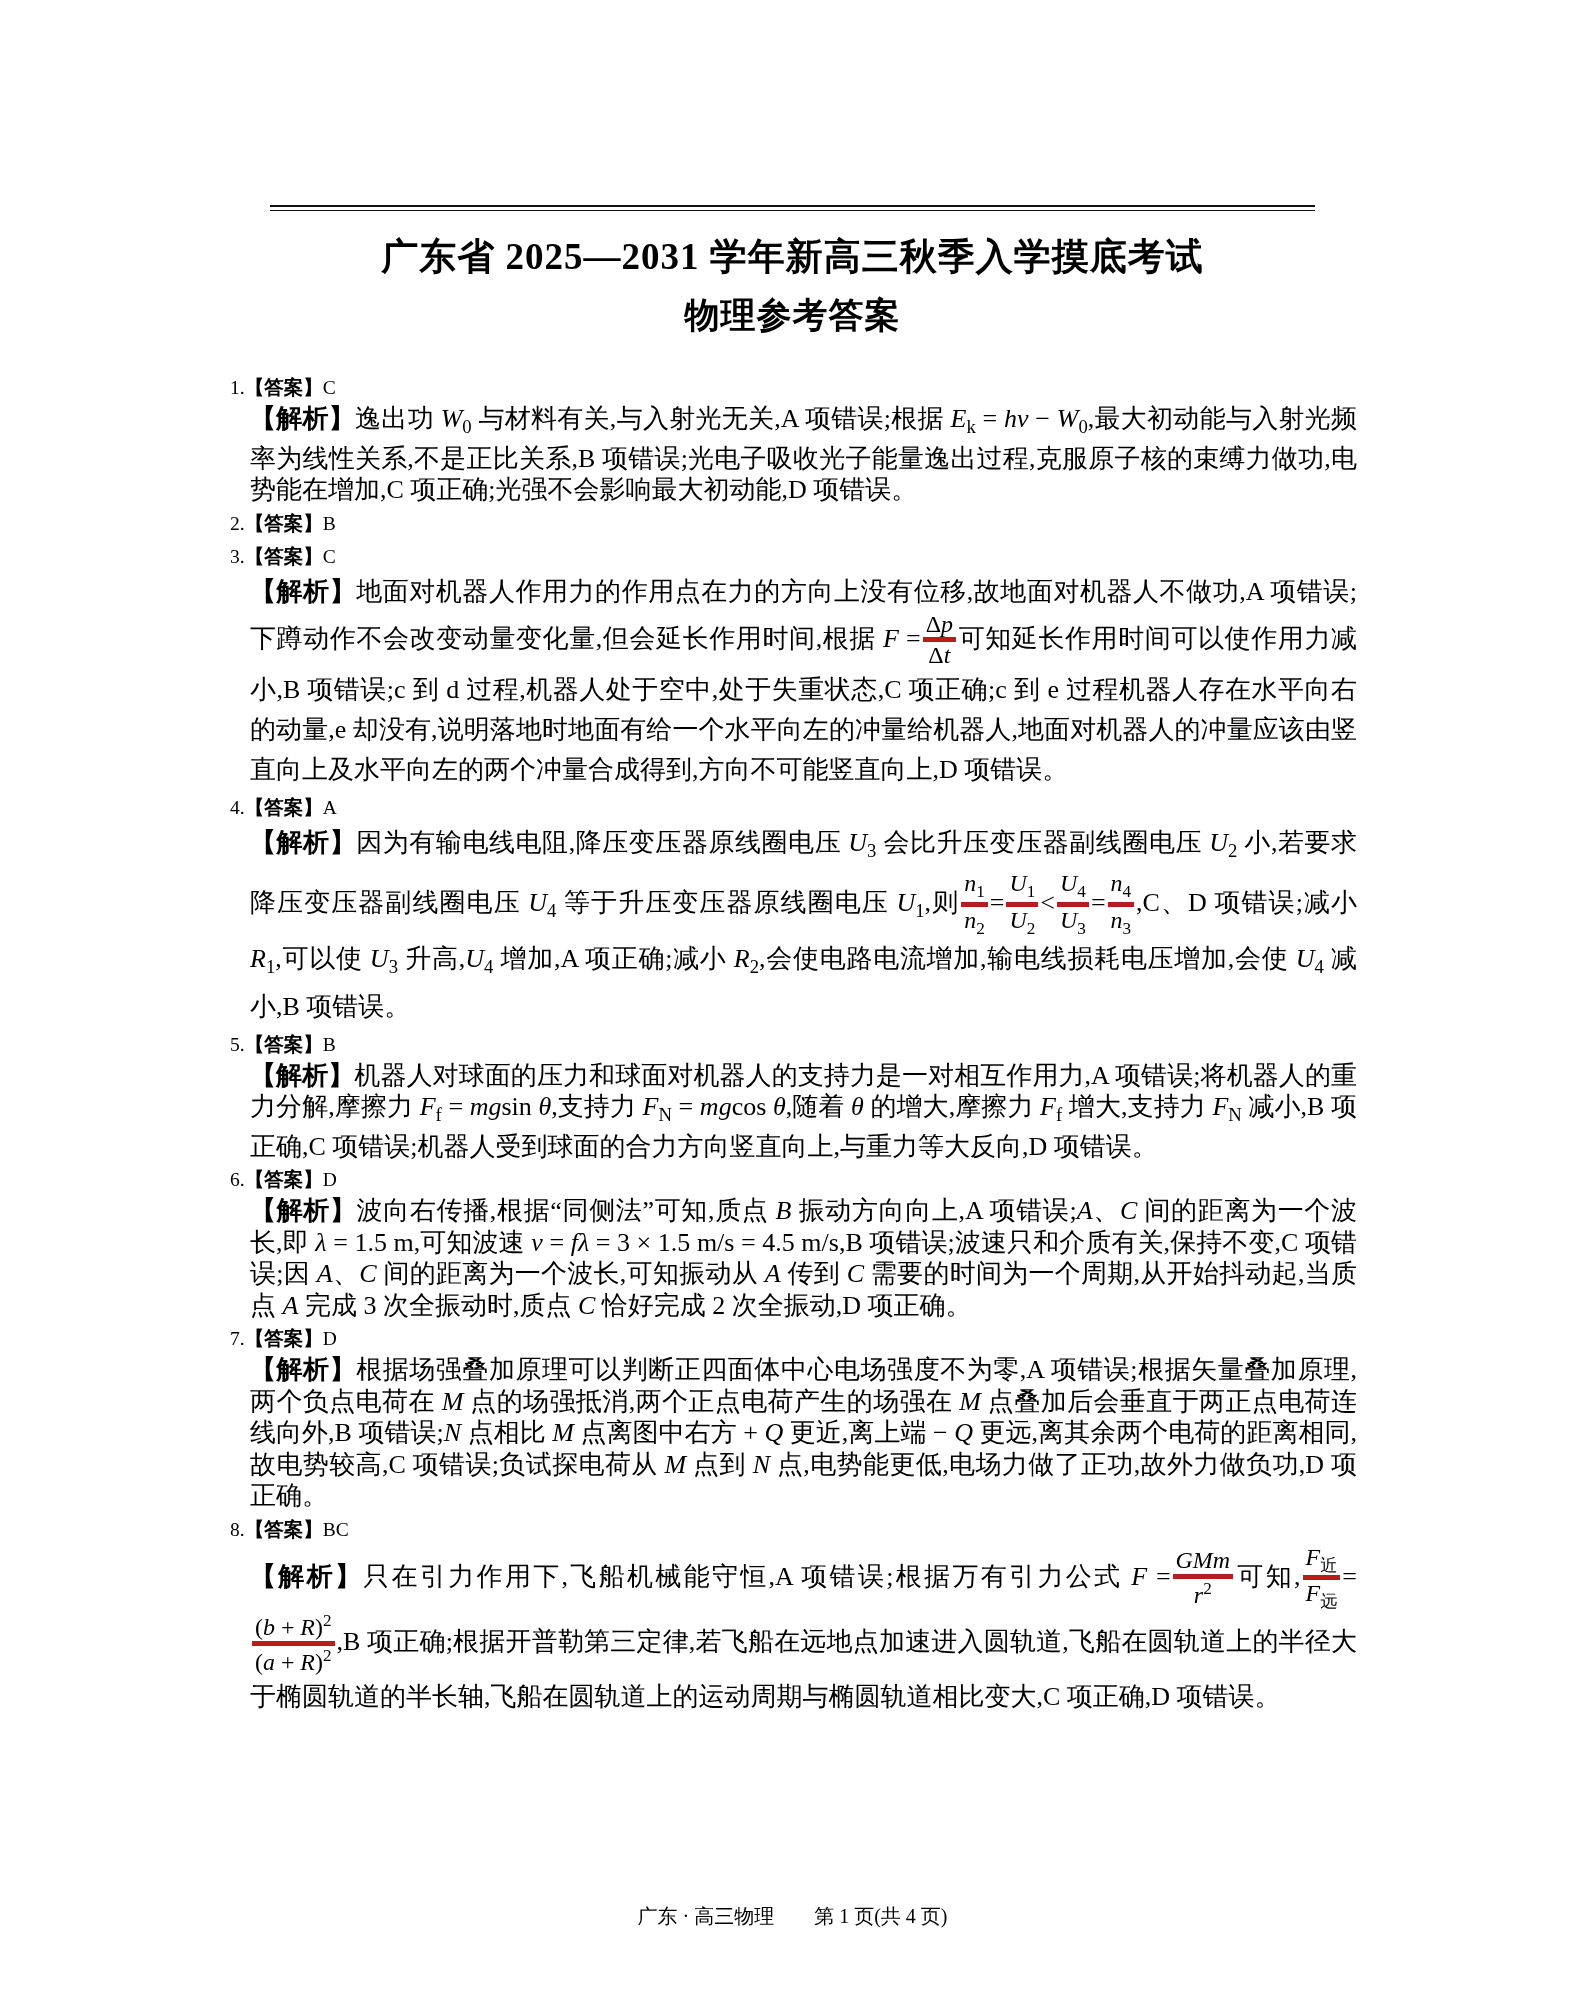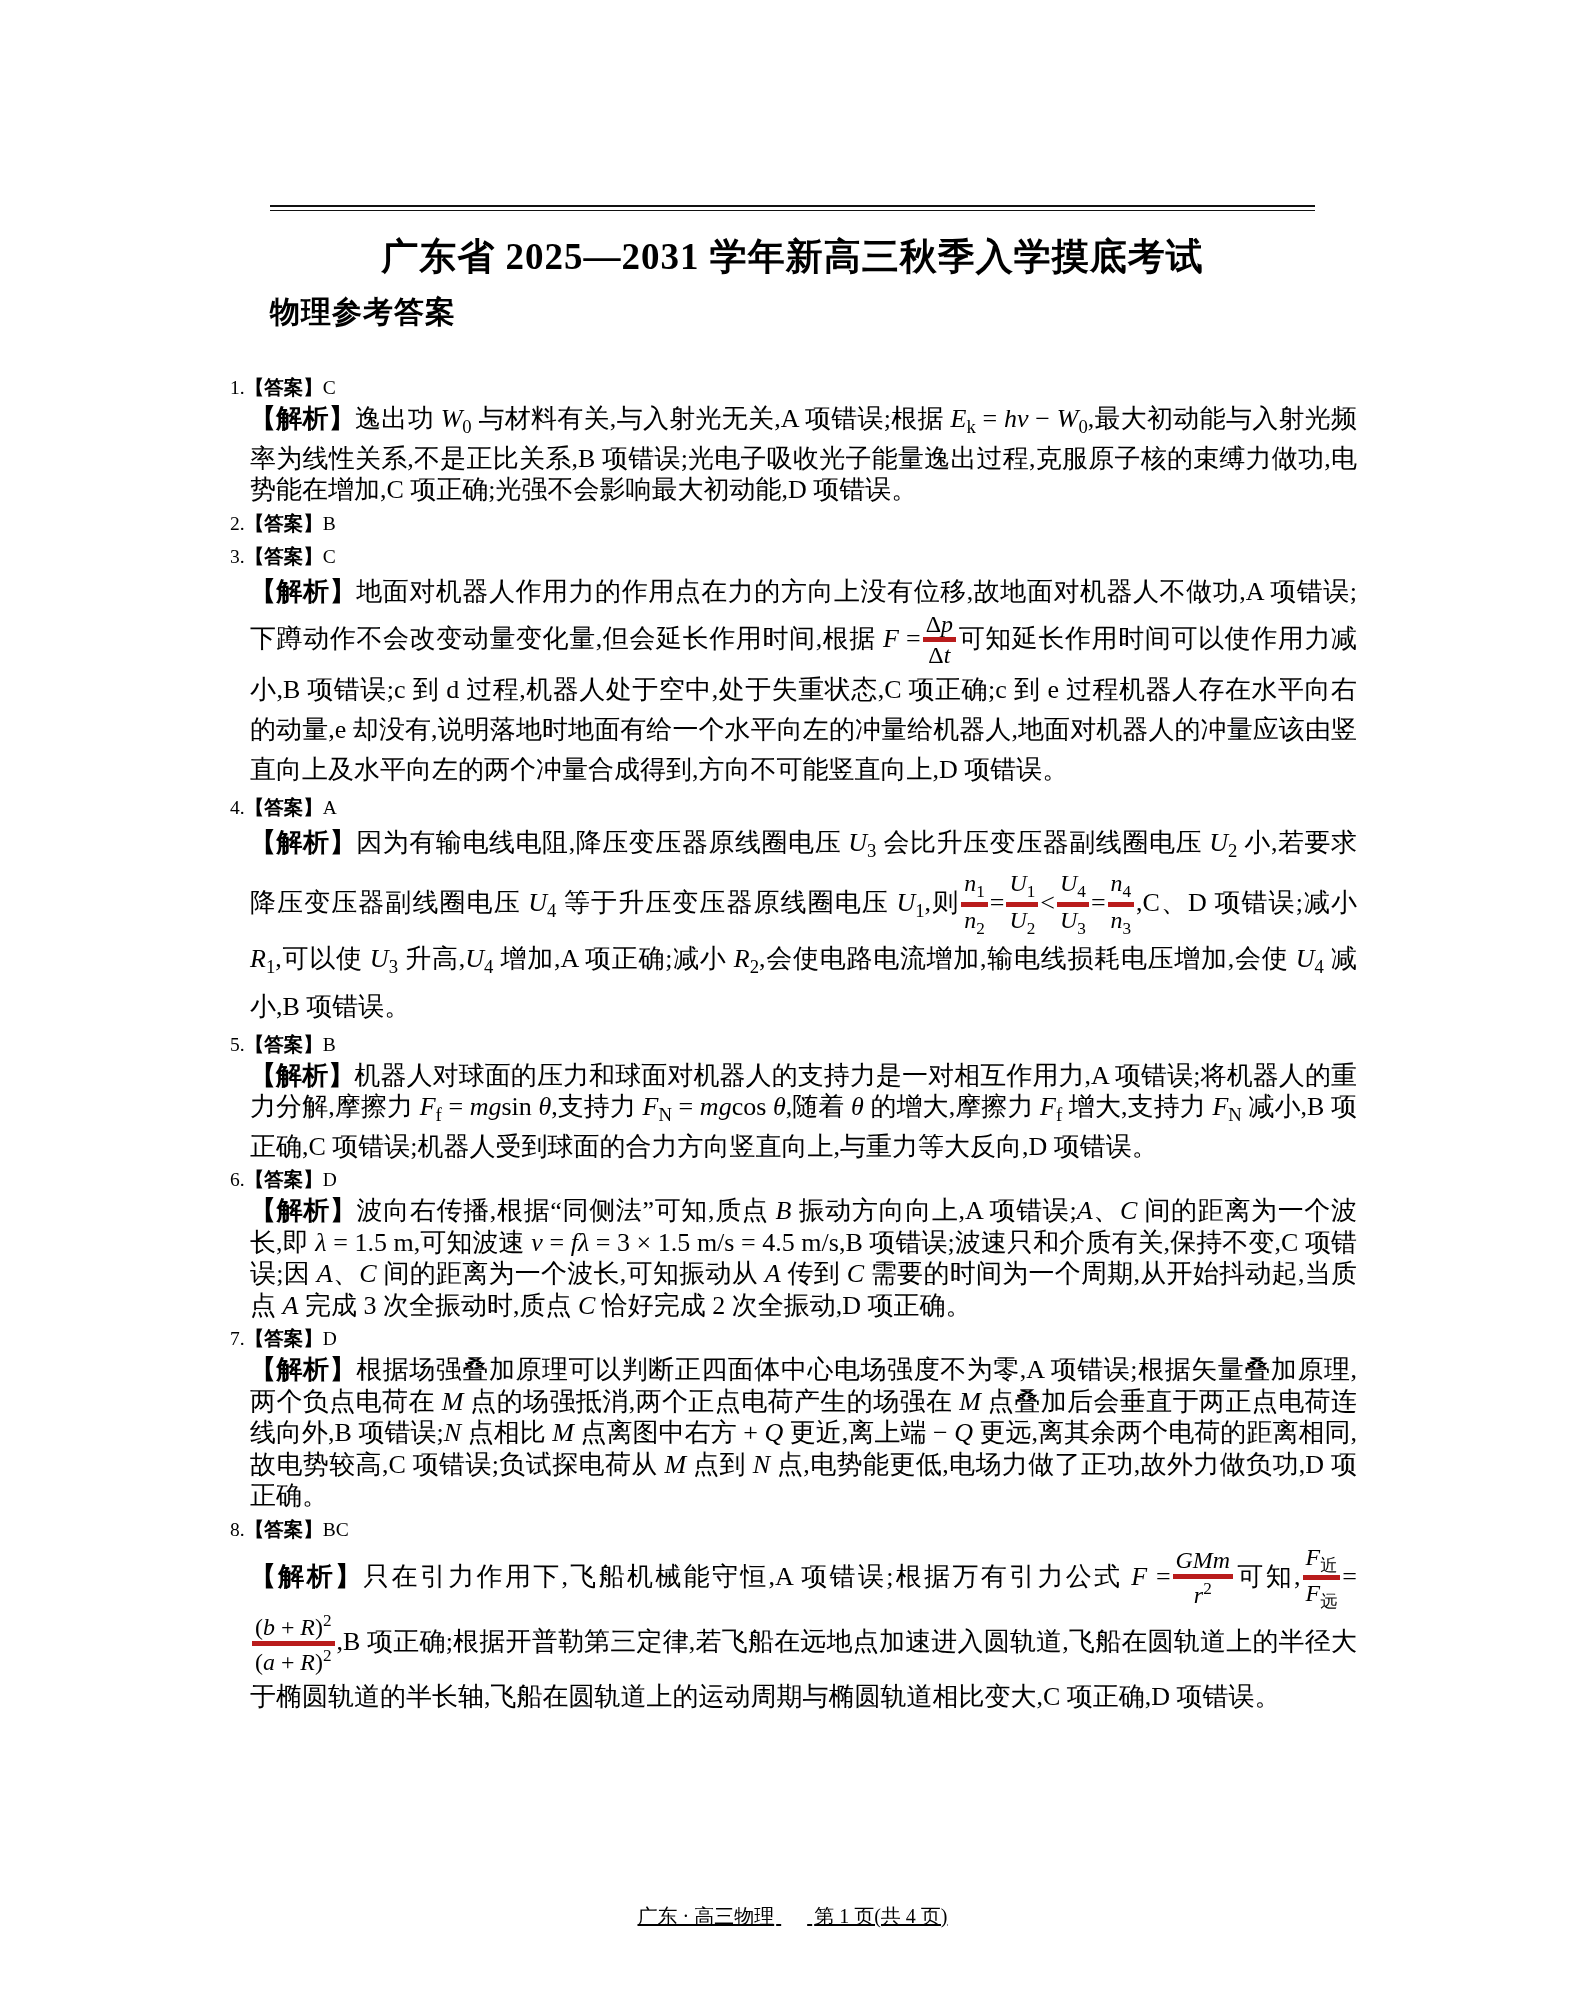--- a/index.html
+++ b/index.html
@@ -39,22 +39,22 @@
     font-size: 37px;
     font-weight: bold;
     letter-spacing: 1px;
     font-family: "Liberation Serif", "DejaVu Serif", serif;
   }
   .doc-subtitle {
     position: absolute;
     left: 270px;
     top: 292px;
     width: 1045px;
-    text-align: left;
-    font-size: 30px;
+    text-align: center;
+    font-size: 35px;
     font-weight: bold;
     letter-spacing: 1px;
   }
   .content {
     position: absolute;
     left: 222px;
     top: 372px;
     width: 1135px;
   }
   .item {
@@ -112,21 +112,20 @@
     display: block;
     padding: 0 3px;
   }
   .footer {
     position: absolute;
     left: 270px;
     top: 1903px;
     width: 1045px;
     text-align: center;
     font-size: 20px;
-    text-decoration: underline;
   }
   .footer span { margin: 0 2px; }
 </style>
 </head>
 <body>
 
 <div class="page">
 
   <div class="rule-top"></div>
 

